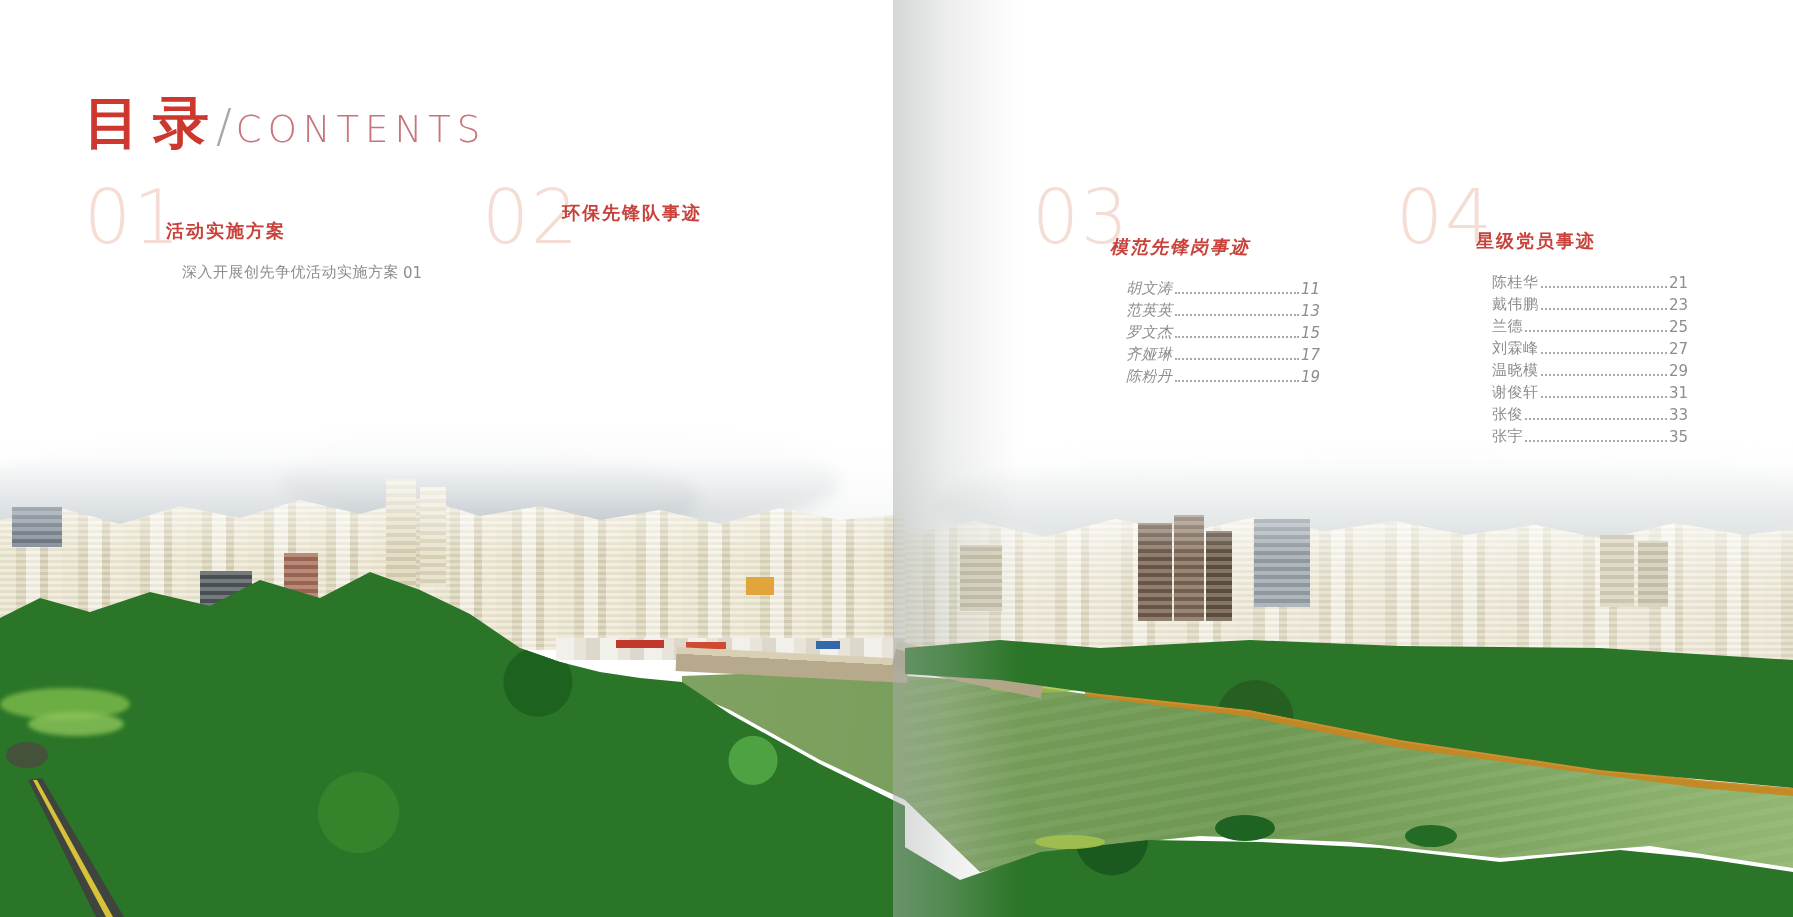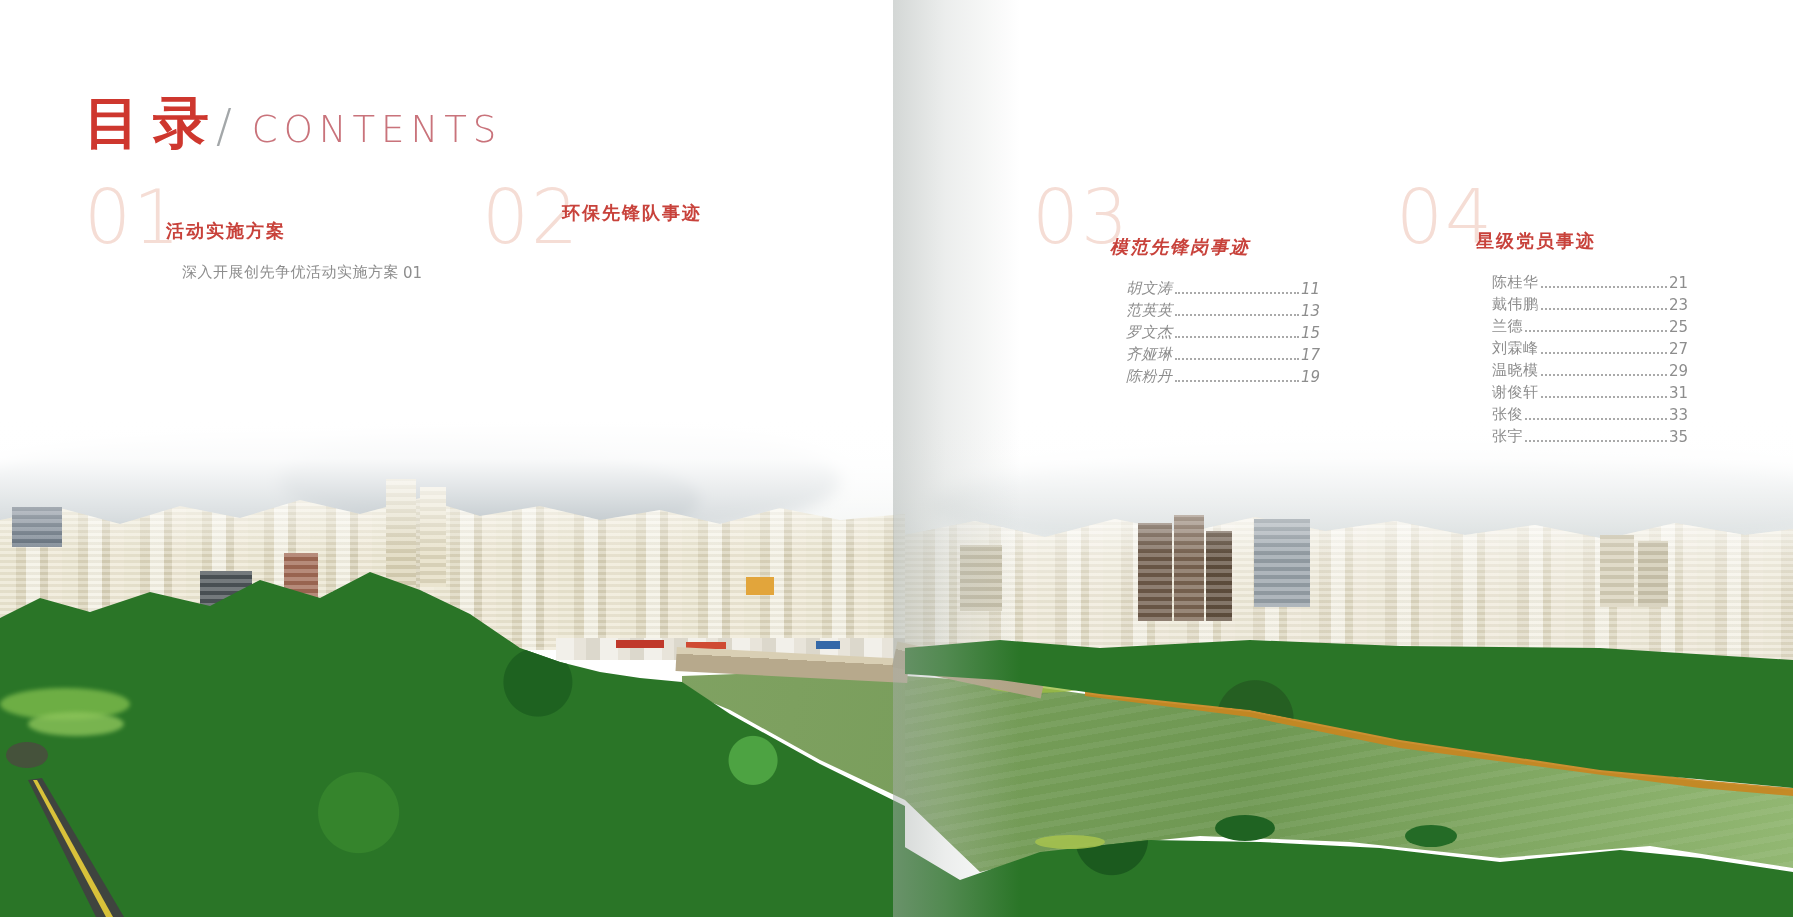--- a/index.html
+++ b/index.html
@@ -100,21 +100,21 @@
     background:linear-gradient(to bottom,#ffffff 0 16%,rgba(255,255,255,.92) 40%,rgba(255,255,255,0) 100%);}
 
   
   .gutter{position:absolute;left:893px;top:0;width:150px;height:917px;z-index:5;pointer-events:none;
     background:linear-gradient(to right,rgba(168,175,172,.5),rgba(186,192,189,.28) 35%,rgba(255,255,255,0) 85%);}
 
   
   .toc-header{position:absolute;left:84px;top:86px;display:flex;align-items:baseline;z-index:10;}
   .title-zh{font-size:56px;font-weight:bold;color:#ce372e;letter-spacing:13px;}
   .title-slash{font-size:47px;font-weight:200;color:#a3a7a9;margin:0 4px 0 -6px;}
-  .title-en{font-size:37px;font-weight:200;color:#c9737b;letter-spacing:6px;margin-left:16px;}
+  .title-en{font-size:37px;font-weight:200;color:#c9737b;letter-spacing:6px;}
 
   .sec-num{position:absolute;z-index:10;font-size:74px;line-height:1;font-weight:200;color:#f5ddd5;letter-spacing:2px;}
   .n1{left:84px;top:180px;} .n2{left:482px;top:180px;} .n3{left:1032px;top:180px;} .n4{left:1396px;top:180px;}
 
   .sec{position:absolute;z-index:10;}
   .s1{left:166px;top:219px;width:266px;}
   .s2{left:562px;top:201px;width:230px;}
   .s3{left:1110px;top:235px;width:226px;font-style:italic;}
   .s4{left:1476px;top:229px;width:228px;}
   .sec h2{margin:0 0 17px 0;font-size:18px;font-weight:bold;color:#c8423b;letter-spacing:2px;}

